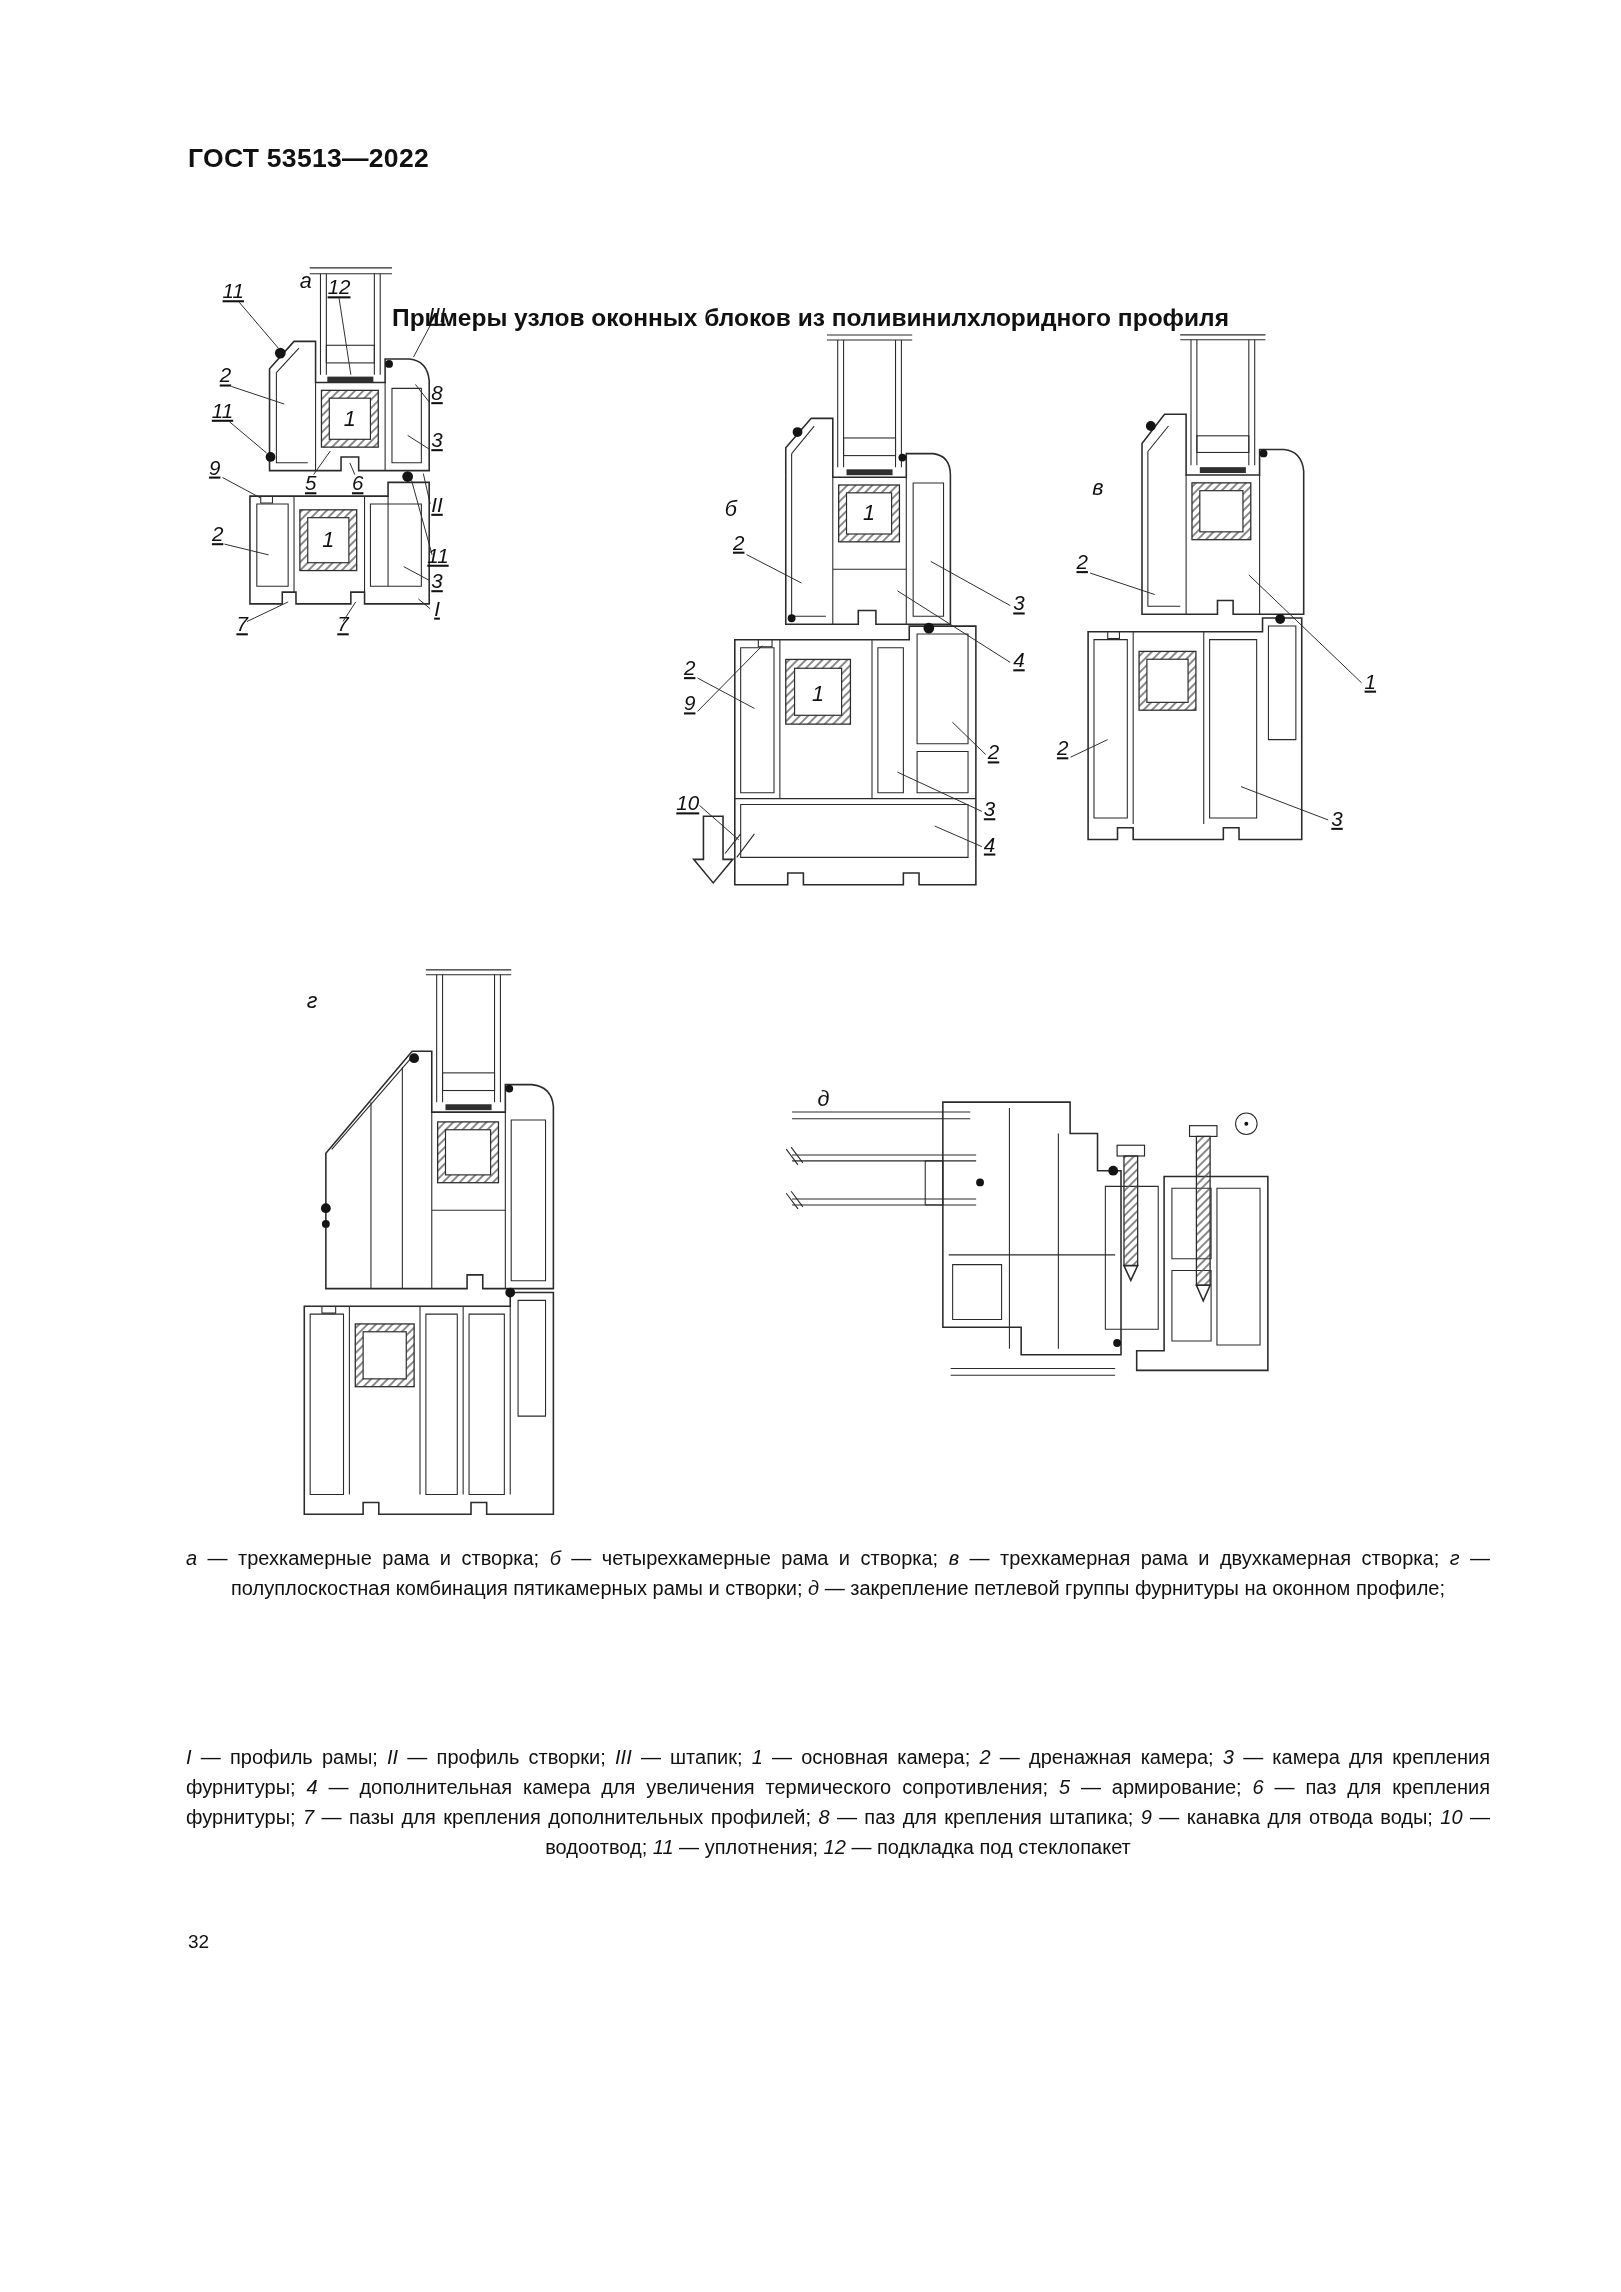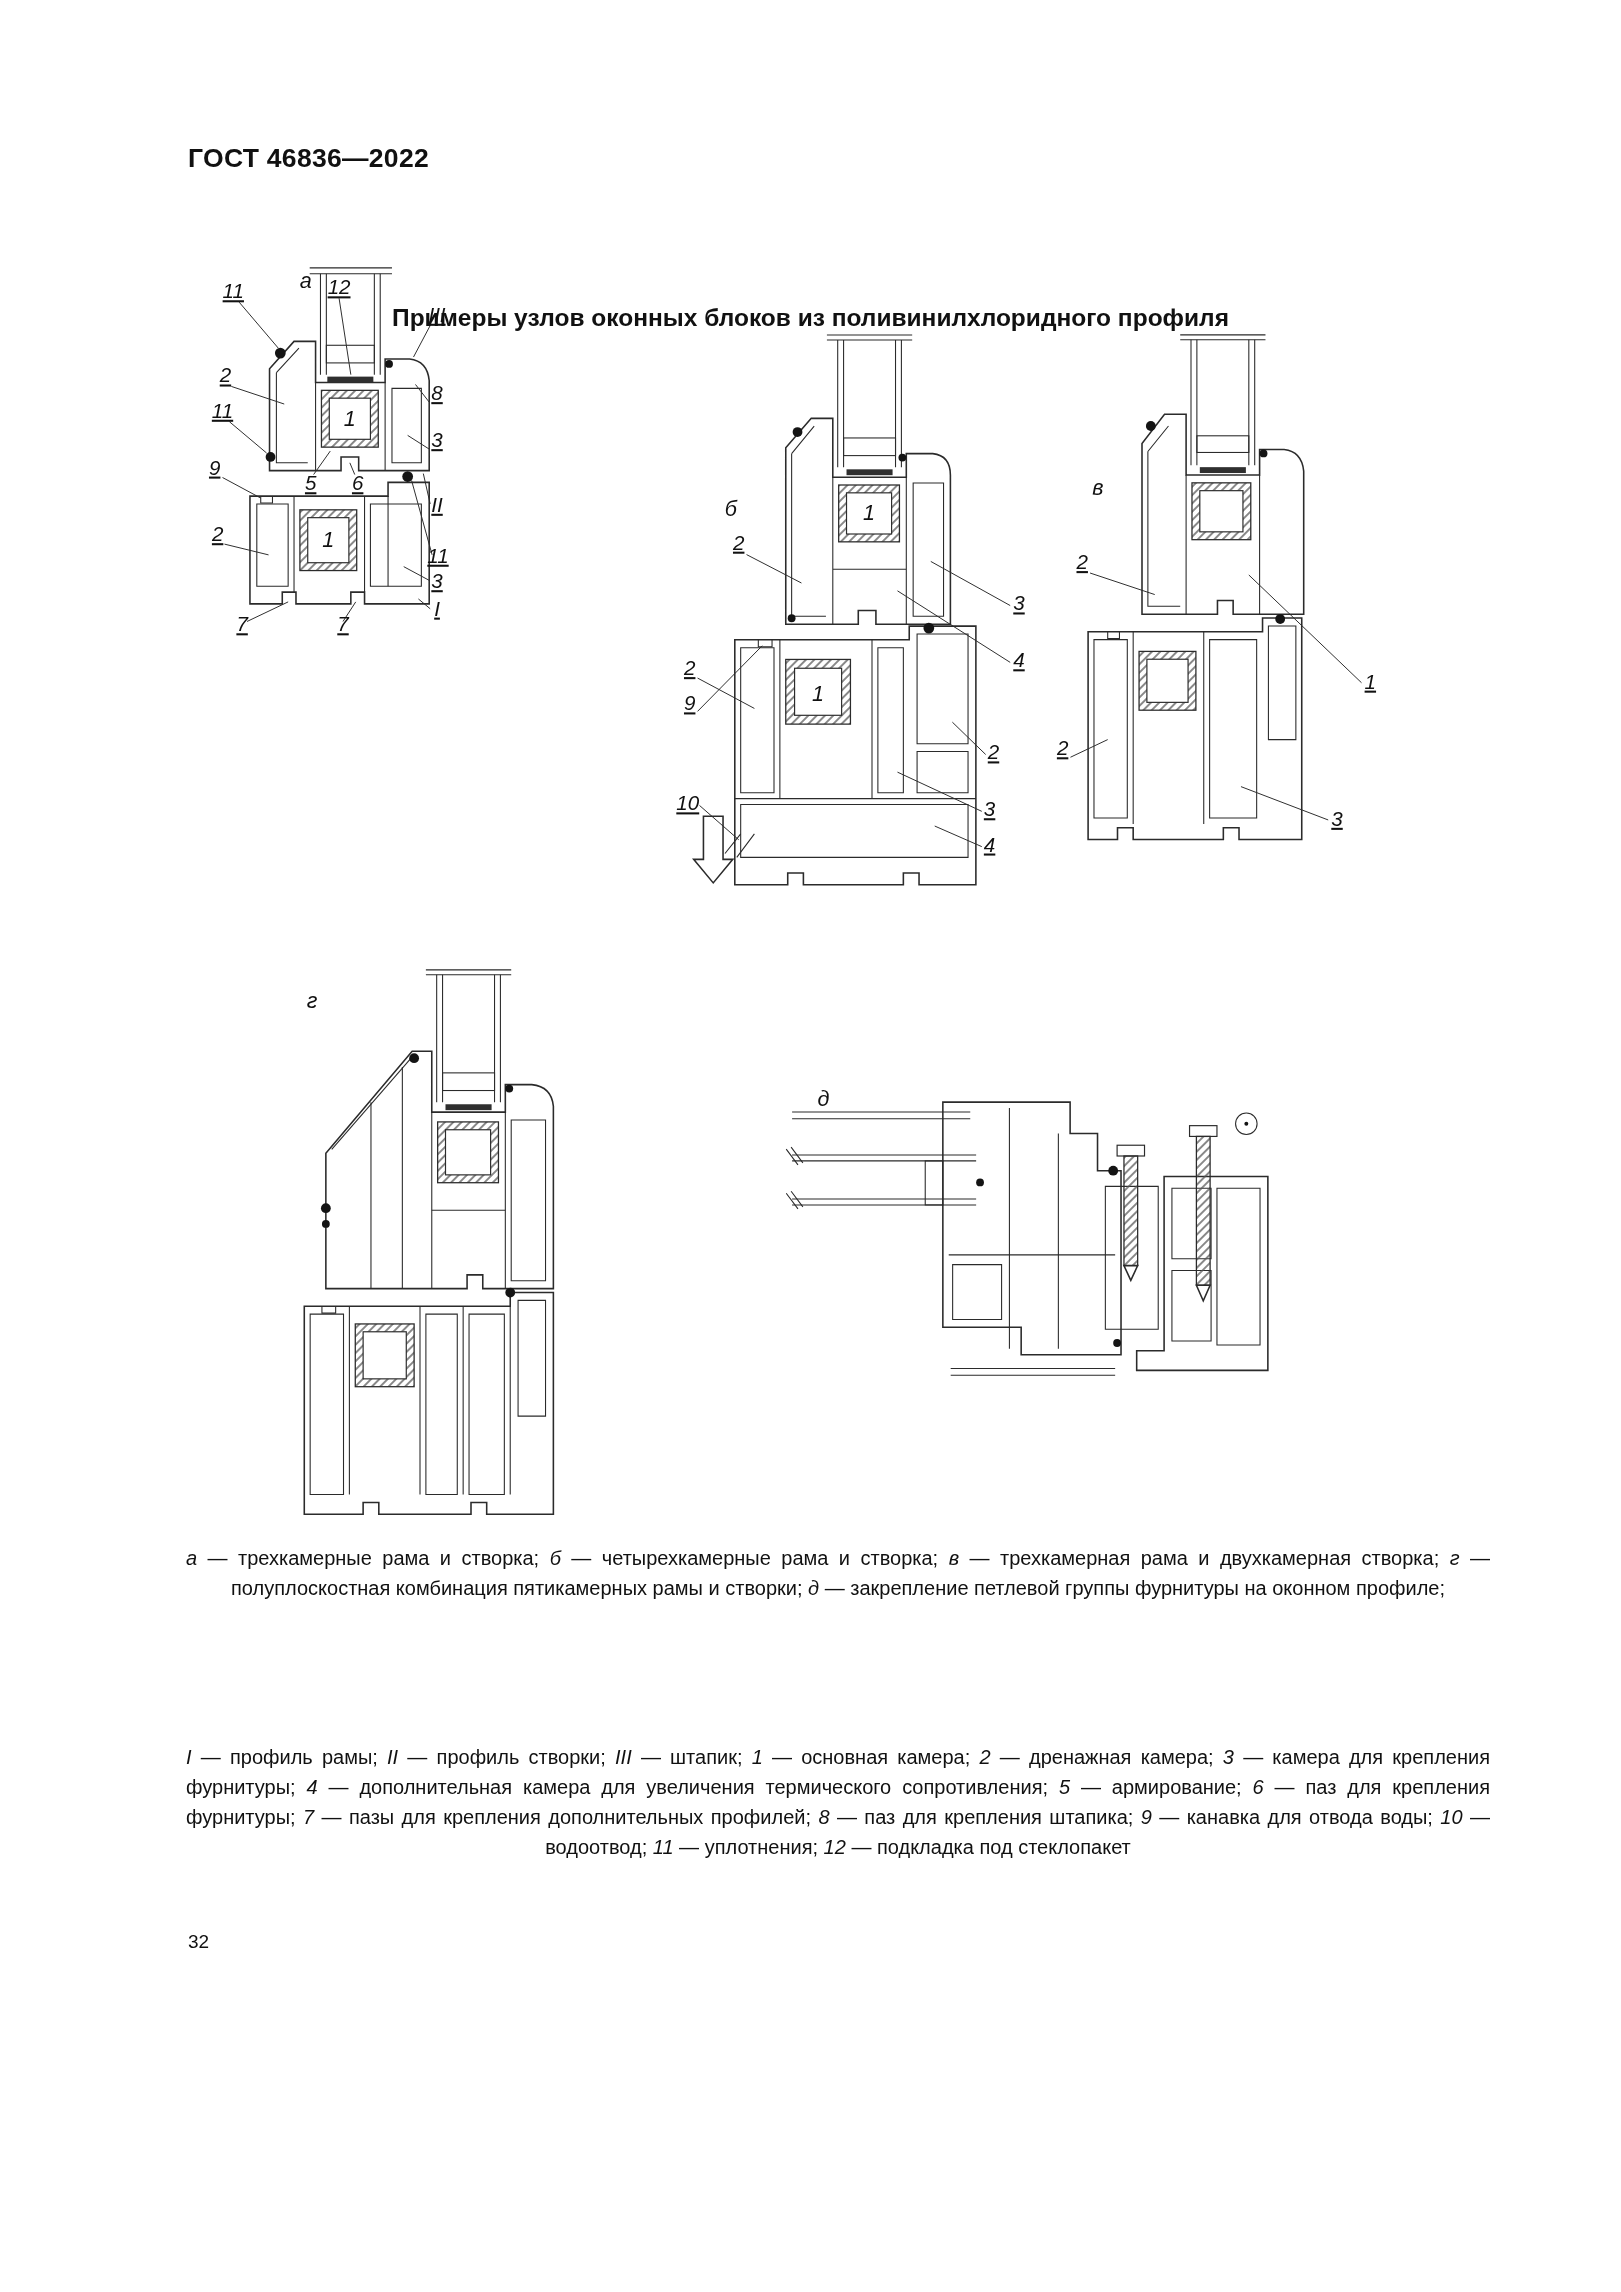--- a/index.html
+++ b/index.html
@@ -26,21 +26,21 @@
   .hat{stroke:#2b2b2b;stroke-width:1.3}
   .inner{fill:#fff;stroke:#2b2b2b;stroke-width:1.2}
   .lbl{font-family:"Liberation Sans",sans-serif;font-style:italic;font-size:21px;fill:#111;text-anchor:middle;text-decoration:underline}
   .lt{font-family:"Liberation Sans",sans-serif;font-style:italic;font-size:22px;fill:#111;text-anchor:middle}
 </style>
 </head>
 <body>
 
 <div class="page">
 
-  <div class="hdr">ГОСТ 46836—2022</div>
+  <div class="hdr">ГОСТ 53513—2022</div>
 
 
   <div class="title">Примеры узлов оконных блоков из поливинилхлоридного профиля</div>
 
   <svg class="fig" style="left:196px;top:263px" width="294" height="382" viewBox="0 0 300 390">
     <defs>
       <pattern id="hA" patternUnits="userSpaceOnUse" width="6" height="6" patternTransform="rotate(45)">
         <line x1="3" y1="0" x2="3" y2="6" stroke="#555" stroke-width="1.4"></line>
       </pattern>
       <pattern id="xA" patternUnits="userSpaceOnUse" width="6" height="6">

